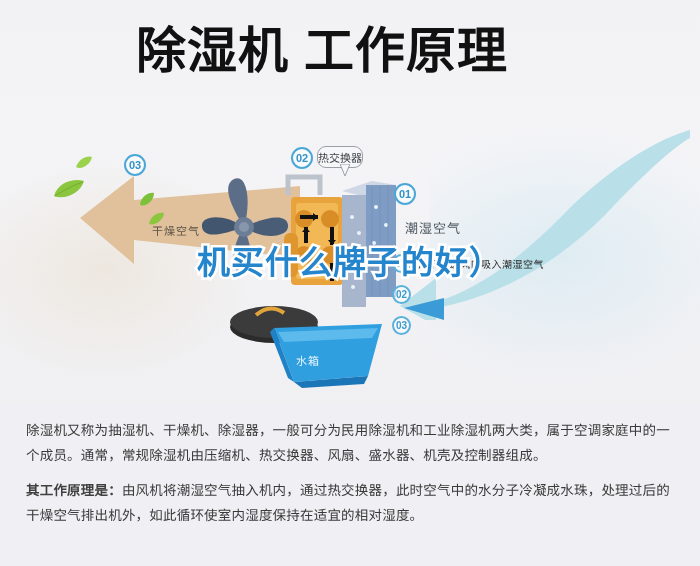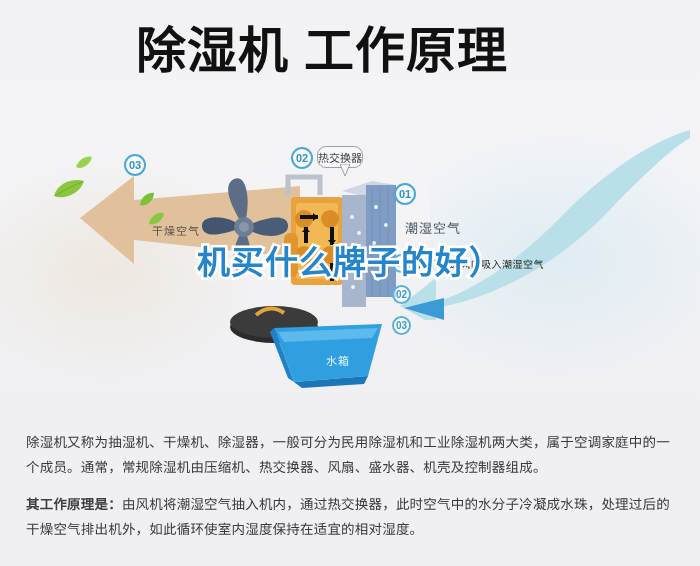--- a/index.html
+++ b/index.html
@@ -81,38 +81,38 @@
   .legend-badge{
     width:19px;height:19px;border-radius:50%;
     border:2px solid #58b0dd;color:#3a9bcd;
     font-size:10px;font-weight:bold;flex:0 0 auto;
     display:flex;align-items:center;justify-content:center;
     background:rgba(255,255,255,.6);box-sizing:border-box;
   }
   .legend-text{font-size:10px;color:#2c2c2c;white-space:nowrap;letter-spacing:.5px;}
 
   
-  .tank-label{position:absolute;left:296px;top:352px;font-size:11px;color:#eaf6ff;letter-spacing:1px;margin-left:30px;}
+  .tank-label{position:absolute;left:296px;top:352px;font-size:11px;color:#eaf6ff;letter-spacing:1px;}
 
   
   .overlay{
     position:absolute;left:0;top:243px;width:700px;
     text-align:center;pointer-events:none;
   }
   .overlay-line{
     font-size:33px;line-height:40px;font-weight:bold;letter-spacing:1px;
     color:#2585cc;
     -webkit-text-stroke:5px #ffffff;
     paint-order:stroke fill;
     white-space:nowrap;
   }
 
   
   .copy{position:absolute;left:26px;top:418px;width:650px;}
-  .copy p{margin:12px 0 10px 0;font-size:13.5px;line-height:25px;color:#3a3a3a;letter-spacing:.2px;}
+  .copy p{margin:0 0 10px 0;font-size:13.5px;line-height:25px;color:#3a3a3a;letter-spacing:.2px;}
   .copy .lead{font-weight:bold;color:#404040;}
 </style>
 </head>
 <body>
 
 <div class="page">
 
   <div class="hero">
     <div class="hero-inner">
 

